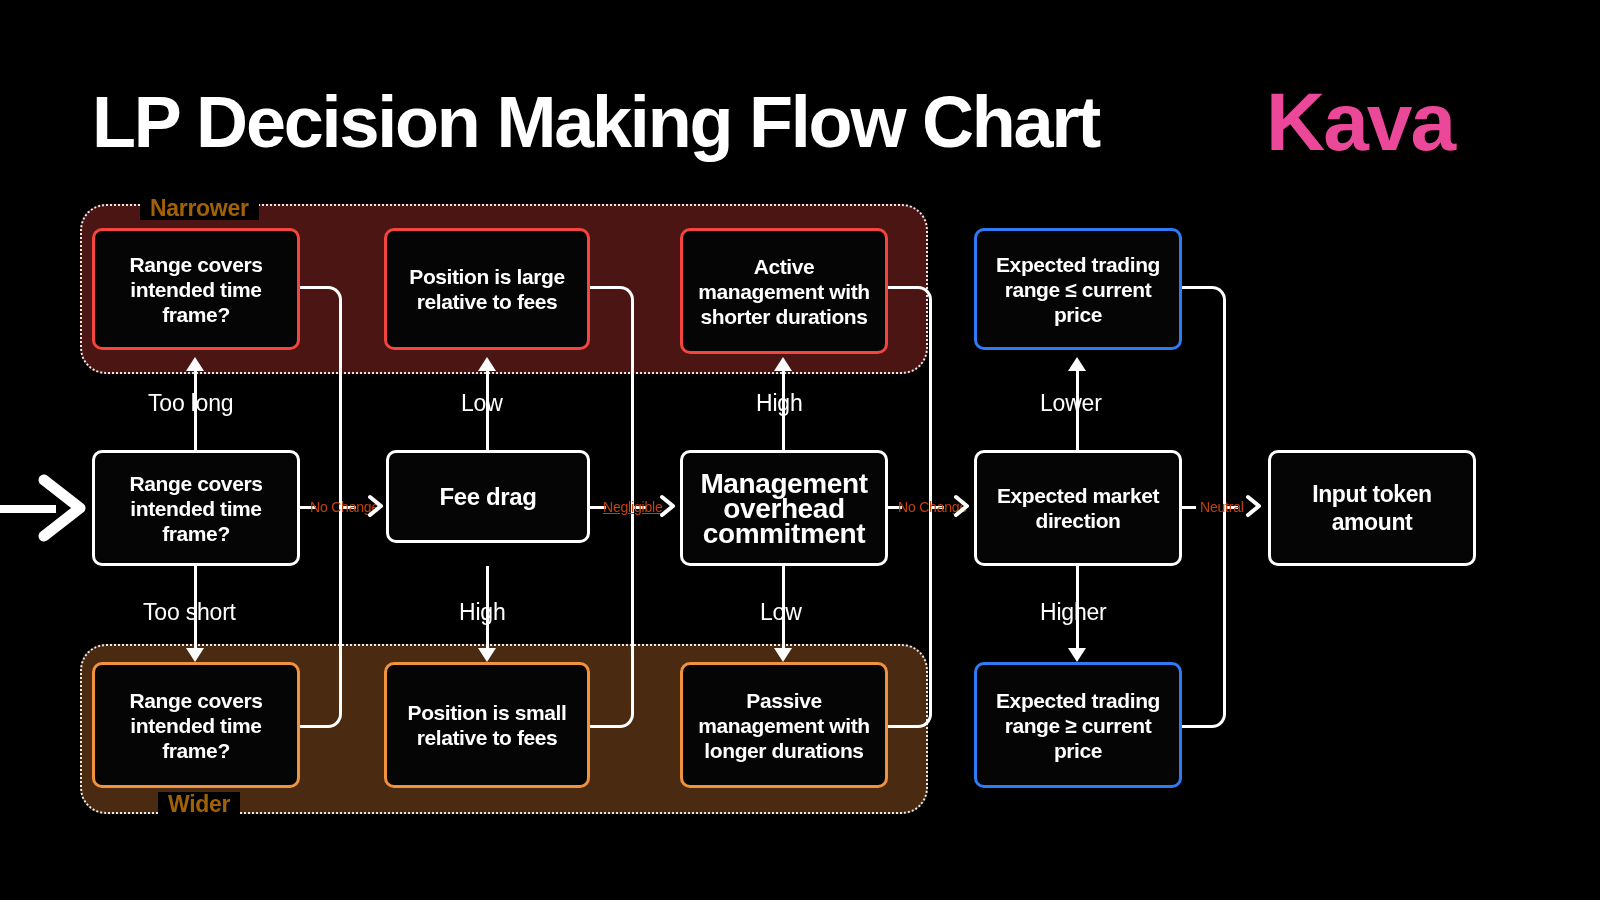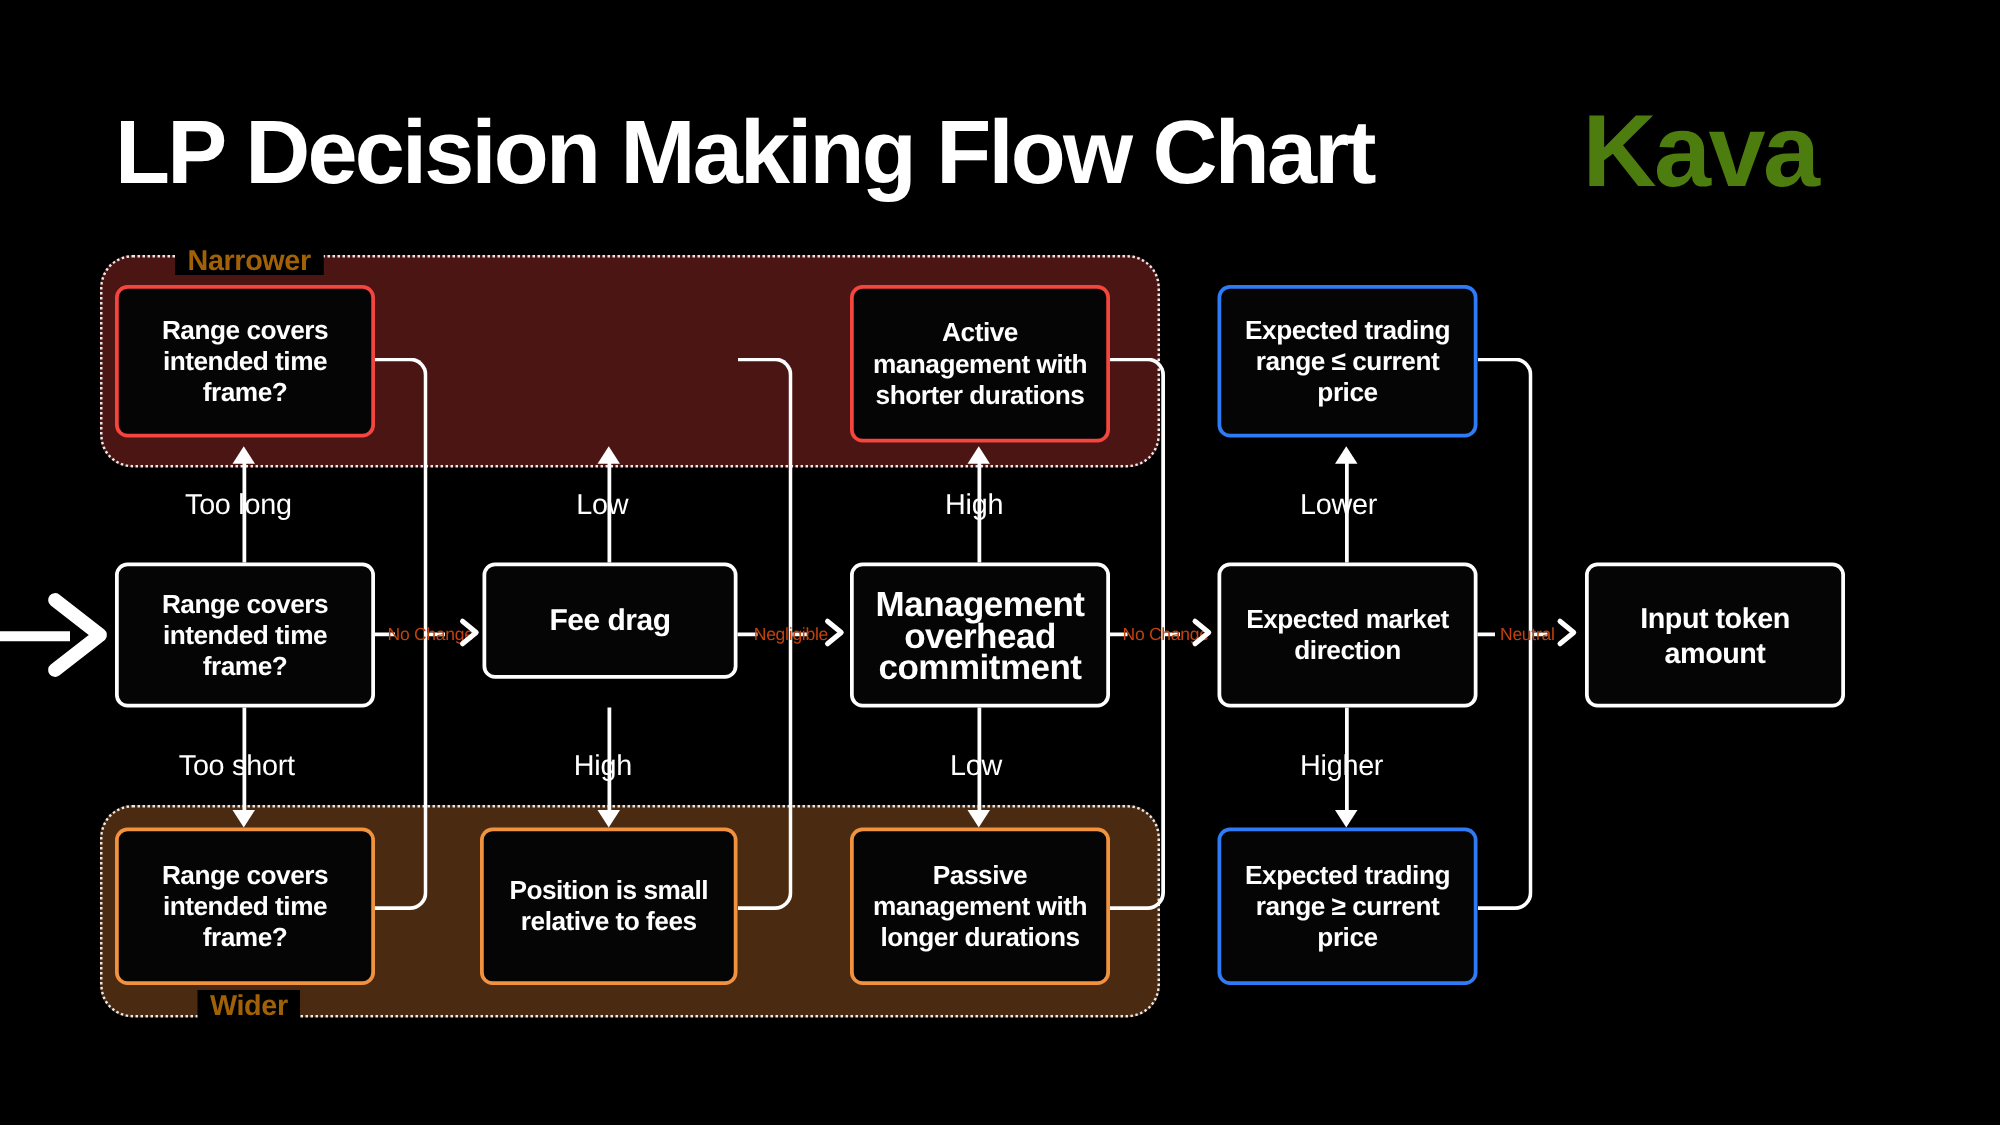--- a/index.html
+++ b/index.html
@@ -13,21 +13,21 @@
 
   
   #page-title{
     position:absolute;left:92px;top:82px;
     font-size:72px;line-height:80px;font-weight:700;
     letter-spacing:-2.2px;color:#ffffff;white-space:nowrap;
   }
   #brand-logo{
     position:absolute;left:1266px;top:78px;
     font-size:82px;line-height:88px;font-weight:700;
-    letter-spacing:-2px;color:#4d7c0f;white-space:nowrap;
+    letter-spacing:-2px;color:#ec4899;white-space:nowrap;
   }
 
   
   .band{
     position:absolute;border:2px dotted #e9e9e9;border-radius:26px;
     box-sizing:border-box;
   }
   #band-narrower{left:80px;top:204px;width:848px;height:170px;background:#4a1513;}
   #band-wider{left:80px;top:644px;width:848px;height:170px;background:#4a2a11;}
 
@@ -112,36 +112,39 @@
 
   <div class="hline" style="left:300px;top:506px;width:16px;"></div>
   <div class="hline" style="left:342px;top:506px;width:14px;"></div>
   <div class="hlabel" style="left:310px;top:499px;">No Change</div>
   <div class="chev" style="left:366px;top:492px;">
     <svg width="22" height="28" viewBox="0 0 22 28">
         <path d="M4 5 L15 14 L4 23" fill="none" stroke="#fff" stroke-width="4" stroke-linecap="round" stroke-linejoin="round"></path>
       </svg>
   </div>
 
+  <div class="node red" style="left:384px;top:228px;width:206px;height:122px;font-size:21px;line-height:25px;">
+    <span>Position is large relative to fees</span>
+  </div>
   <div class="node" style="left:386px;top:450px;width:204px;height:93px;font-size:24px;line-height:28px;">
     <span>Fee drag</span>
   </div>
   <div class="node orange" style="left:384px;top:662px;width:206px;height:126px;font-size:21px;line-height:25px;">
     <span>Position is small relative to fees</span>
   </div>
   <div class="vline" style="left:486px;top:370px;height:80px;"></div>
   <div class="arrow-up" style="left:478px;top:357px;"></div>
   <div class="vlabel" style="left:461px;top:390px;">Low</div>
   <div class="vline" style="left:486px;top:566px;height:82px;"></div>
   <div class="arrow-down" style="left:478px;top:648px;"></div>
   <div class="vlabel" style="left:459px;top:599px;">High</div>
   <div class="loop" style="left:590px;top:286px;width:44px;height:442px;border-left:none;border-radius:0 14px 14px 0;"></div>
   <div class="hline" style="left:590px;top:506px;width:16px;"></div>
   <div class="hline" style="left:634px;top:506px;width:12px;"></div>
-  <div class="hlabel" style="left:603px;top:499px;">Negligible</div>
+  <div class="hlabel" style="left:603px;top:499px;text-decoration:underline;">Negligible</div>
   <div class="chev" style="left:658px;top:492px;">
     <svg width="22" height="28" viewBox="0 0 22 28">
         <path d="M4 5 L15 14 L4 23" fill="none" stroke="#fff" stroke-width="4" stroke-linecap="round" stroke-linejoin="round"></path>
       </svg>
   </div>
 
   <div class="node red" style="left:680px;top:228px;width:208px;height:126px;font-size:21px;line-height:25px;">
     <span>Active management with shorter durations</span>
   </div>
   <div class="node" style="left:680px;top:450px;width:208px;height:116px;font-size:28px;line-height:25px;">

